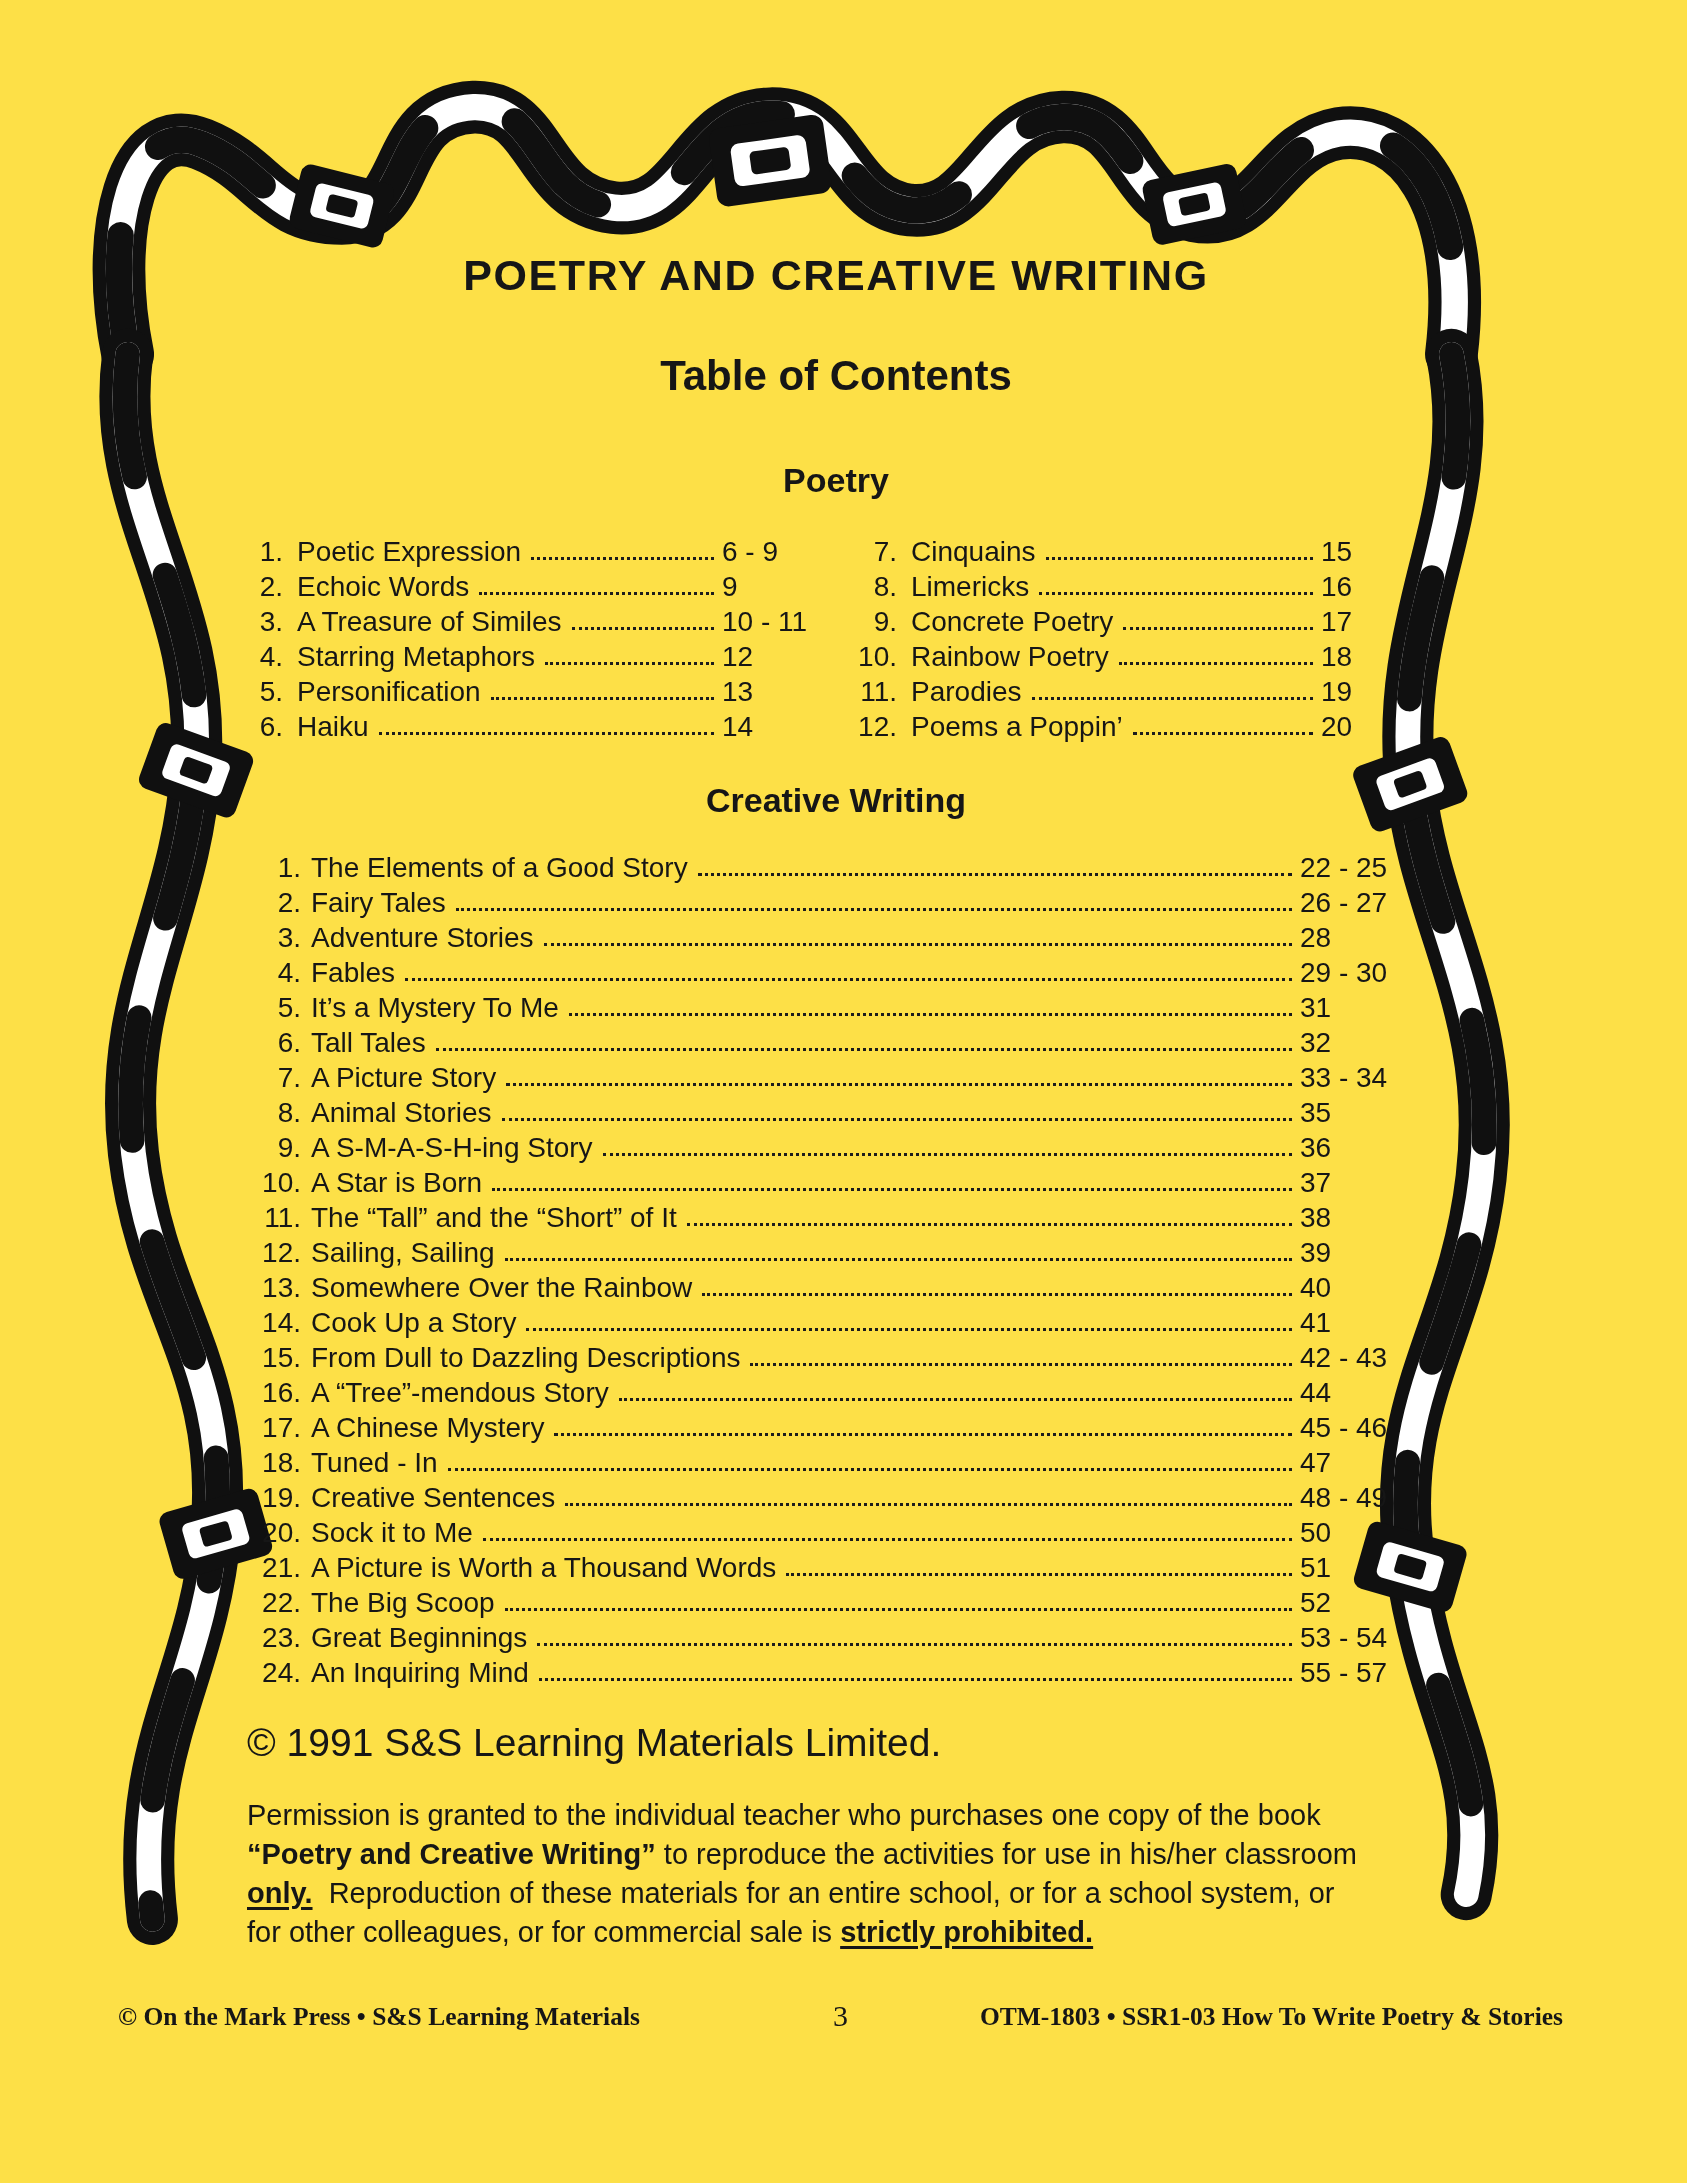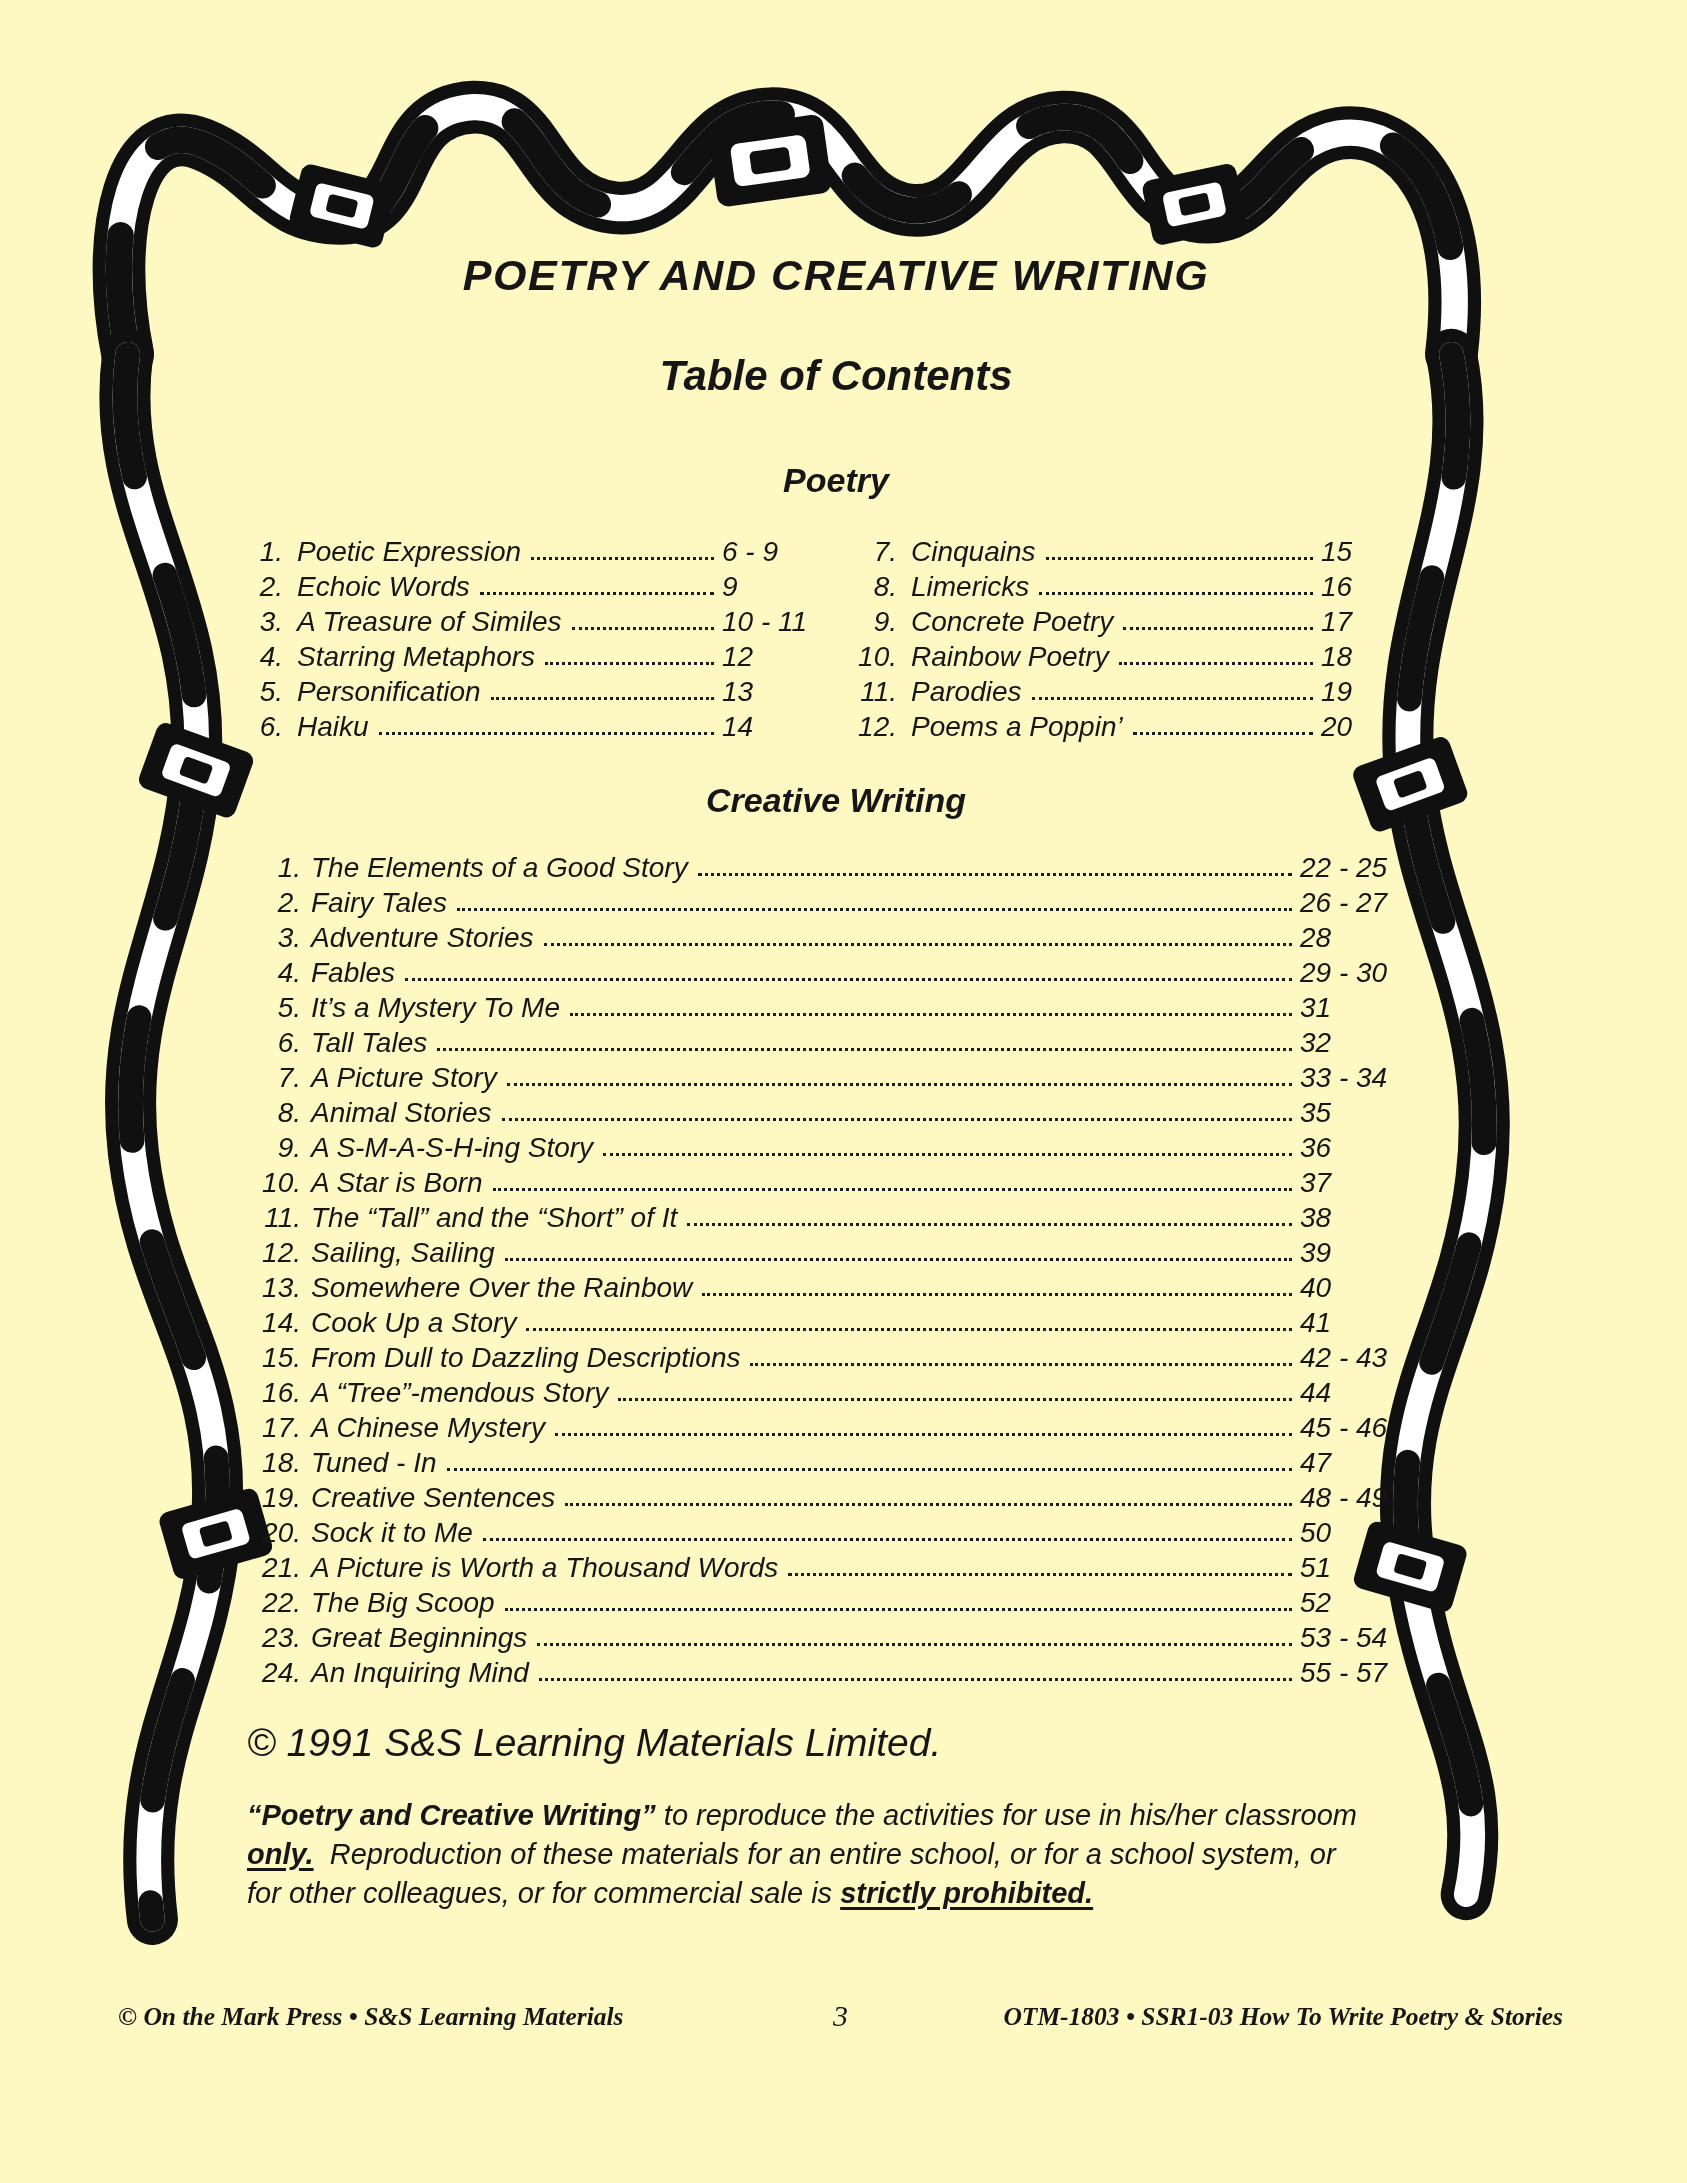--- a/index.html
+++ b/index.html
@@ -1,24 +1,23 @@
 <!DOCTYPE html>
 <html style="font-size:13px"><head>
 <meta charset="utf-8">
 <style>
   html,body{margin:0;padding:0;background:#d8d8d8;}
   .page{
     position:relative;
     width:1687px;height:2183px;
-    background:#fef9c3;
+    background:#fde047;
     font-family:"Liberation Sans", sans-serif;
     color:#161616;
     overflow:hidden;
     margin:0 auto;
-    font-style:italic;
   }
   .ribbon-svg{position:absolute;left:0;top:0;width:1687px;height:2183px;pointer-events:none;}
   .content{position:absolute;left:247px;top:254px;width:1178px;}
   .main-title{
     font-size:43px;font-weight:bold;text-align:center;
     margin:0;letter-spacing:1.6px;line-height:1;
   }
   .toc-heading{
     font-size:42px;font-weight:bold;text-align:center;
     margin:58px 0 0;line-height:1;
@@ -362,21 +361,22 @@
         <div class="toc-row">
     <span class="num">24.</span>
     <span class="title-txt">An Inquiring Mind</span>
     <span class="dots"></span>
     <span class="pg">55 - 57</span>
   </div>
       </div>
 
     <p class="copyright-line">© 1991  S&amp;S Learning Materials Limited.</p>
 
-    <p class="permission"><span class="bold-seg">“Poetry and Creative Writing”</span><span> to reproduce the activities for use in his/her classroom
+    <p class="permission"><span>Permission is granted to the individual teacher who purchases one copy of the book
+</span><span class="bold-seg">“Poetry and Creative Writing”</span><span> to reproduce the activities for use in his/her classroom
 </span><span class="bold-underline-seg">only.</span><span>  Reproduction of these materials for an entire school, or for a school system, or
 for other colleagues, or for commercial sale is </span><span class="bold-underline-seg">strictly prohibited.</span></p>
   </div>
 
   <div class="footer">
     <span class="footer-left">© On the Mark Press • S&amp;S Learning Materials</span>
     <span class="footer-center">3</span>
     <span class="footer-right">OTM-1803 • SSR1-03 How To Write Poetry &amp; Stories</span>
   </div>
 

